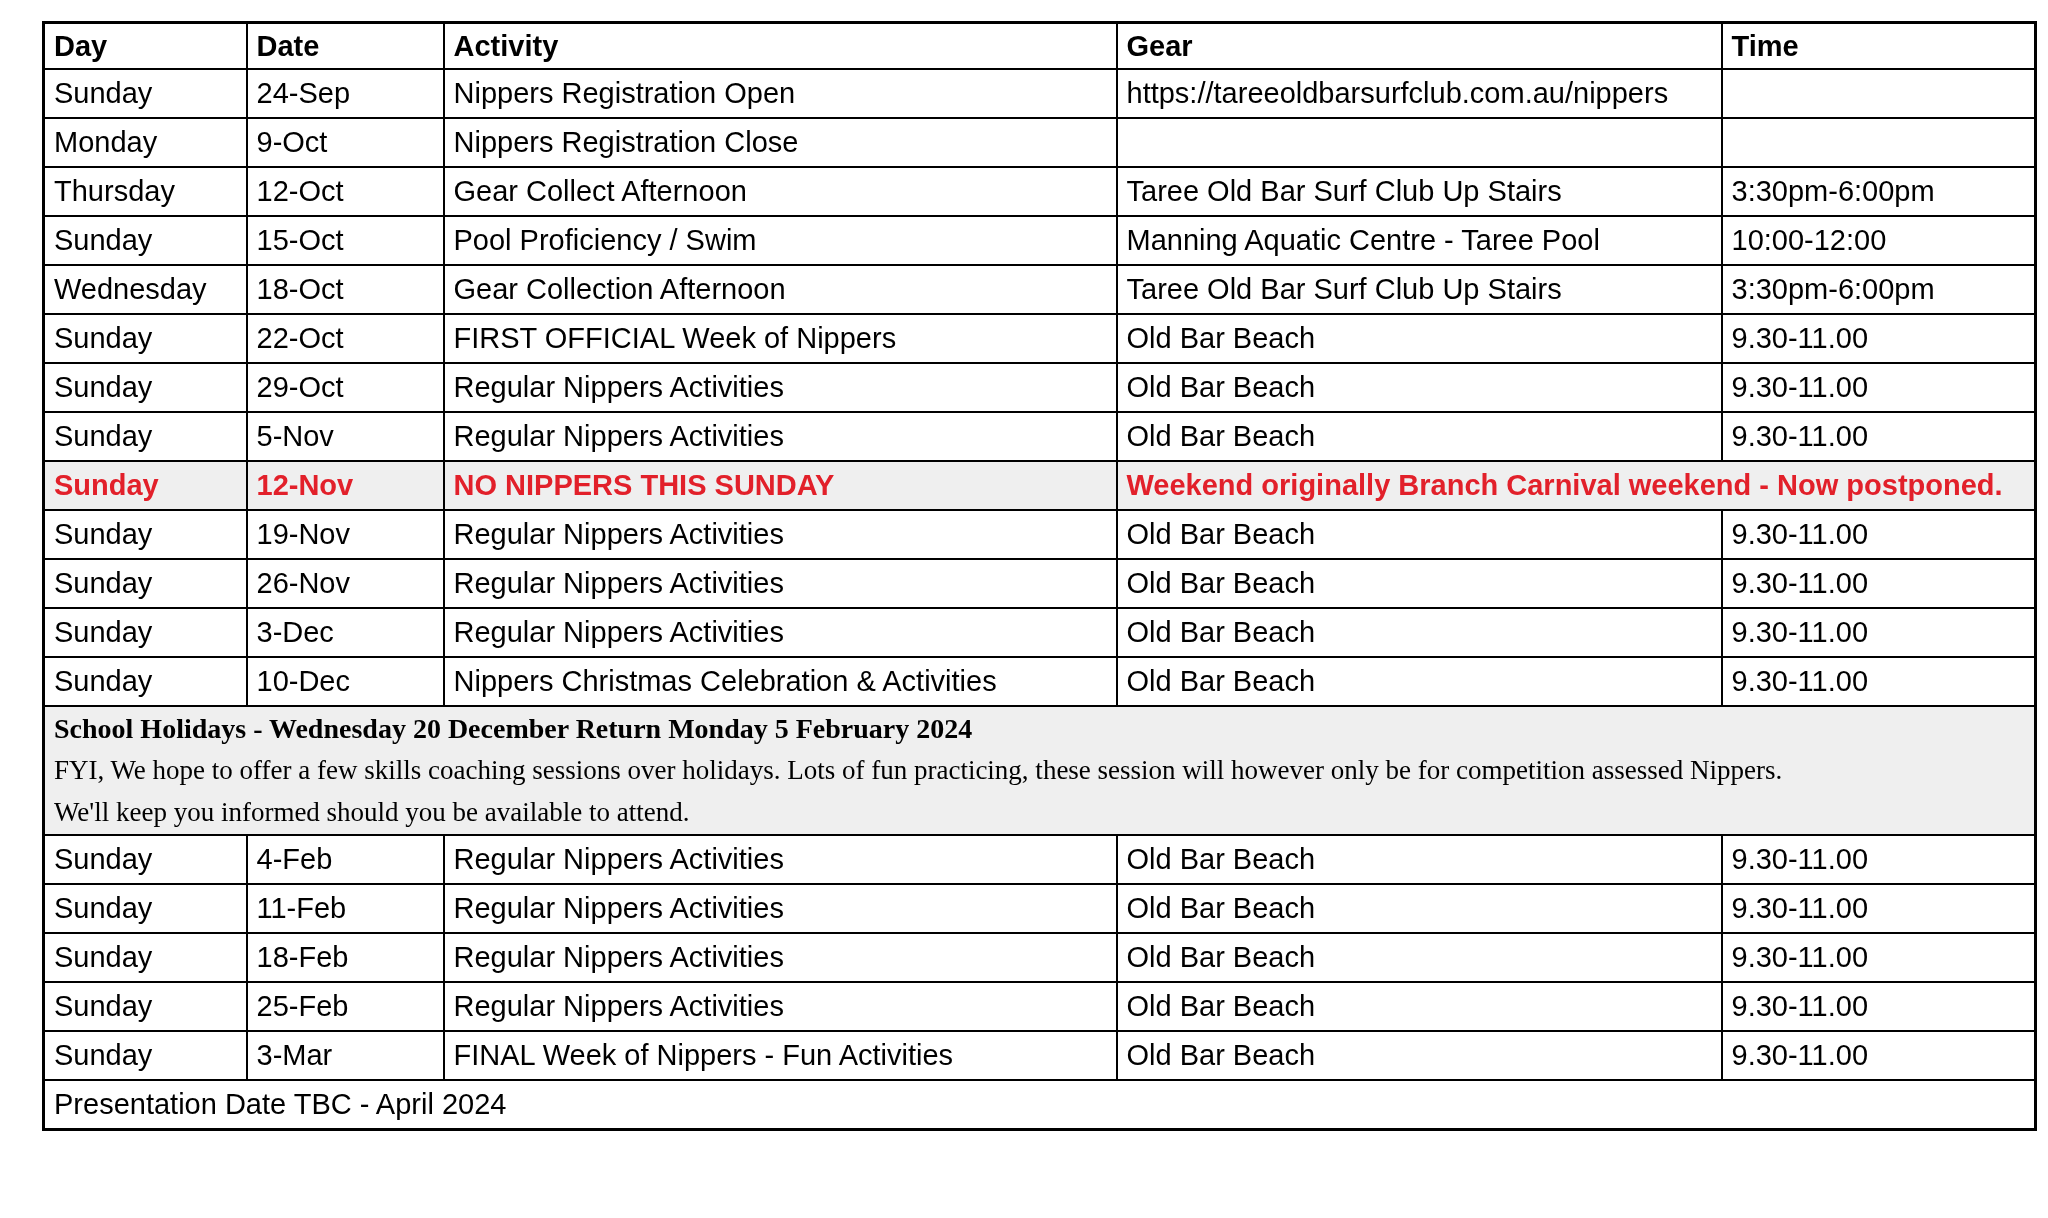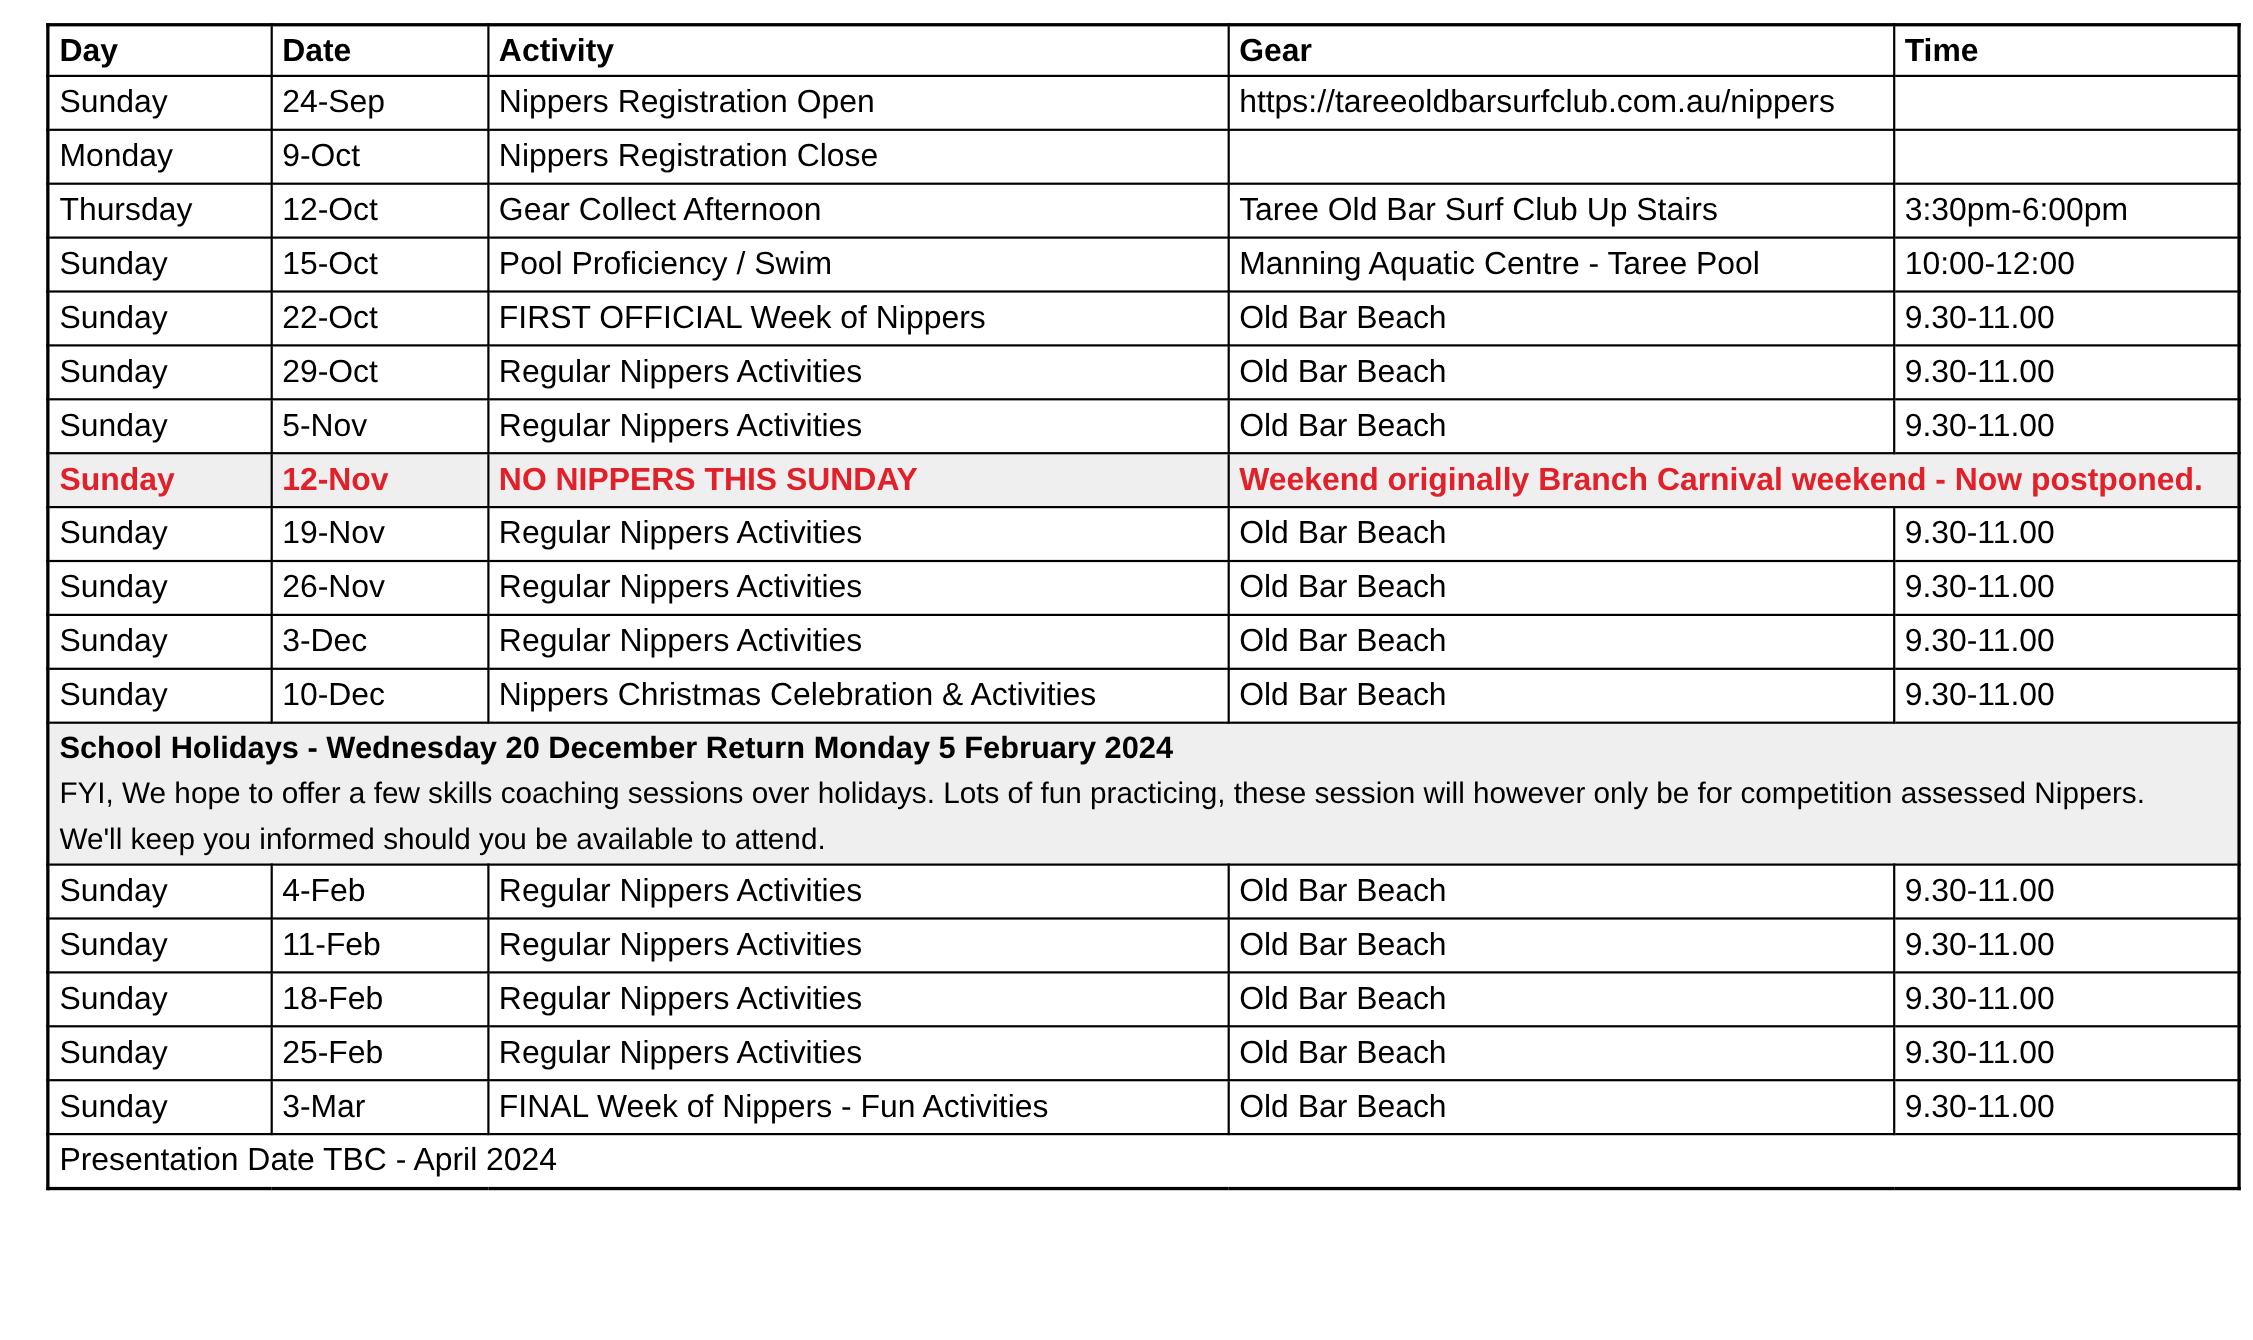--- a/index.html
+++ b/index.html
@@ -53,20 +53,21 @@
   }
   td.bold-cell { font-weight: bold; }
 
   td.section-cell {
     background: var(--hl-bg, #efefef);
     height: 136px;
     text-align: center;
     white-space: normal;
     padding: 4px 10px;
     vertical-align: middle;
+    font-family: Liberation Serif, serif;
   }
   .section-line {
     font-size: 27px;
     line-height: 1.55;
     white-space: nowrap;
   }
   .section-line.first {
     font-weight: bold;
     font-size: 28px;
   }
@@ -120,20 +121,27 @@
           <td>3:30pm-6:00pm</td>
         </tr>
         <tr>
           <td>Sunday</td>
           <td>15-Oct</td>
           <td>Pool Proficiency / Swim</td>
           <td>Manning Aquatic Centre - Taree Pool</td>
           <td>10:00-12:00</td>
         </tr>
         <tr>
+          <td>Wednesday</td>
+          <td>18-Oct</td>
+          <td>Gear Collection Afternoon</td>
+          <td>Taree Old Bar Surf Club Up Stairs</td>
+          <td>3:30pm-6:00pm</td>
+        </tr>
+        <tr>
           <td>Sunday</td>
           <td>22-Oct</td>
           <td>FIRST OFFICIAL Week of Nippers</td>
           <td>Old Bar Beach</td>
           <td>9.30-11.00</td>
         </tr>
         <tr>
           <td>Sunday</td>
           <td>29-Oct</td>
           <td>Regular Nippers Activities</td>

